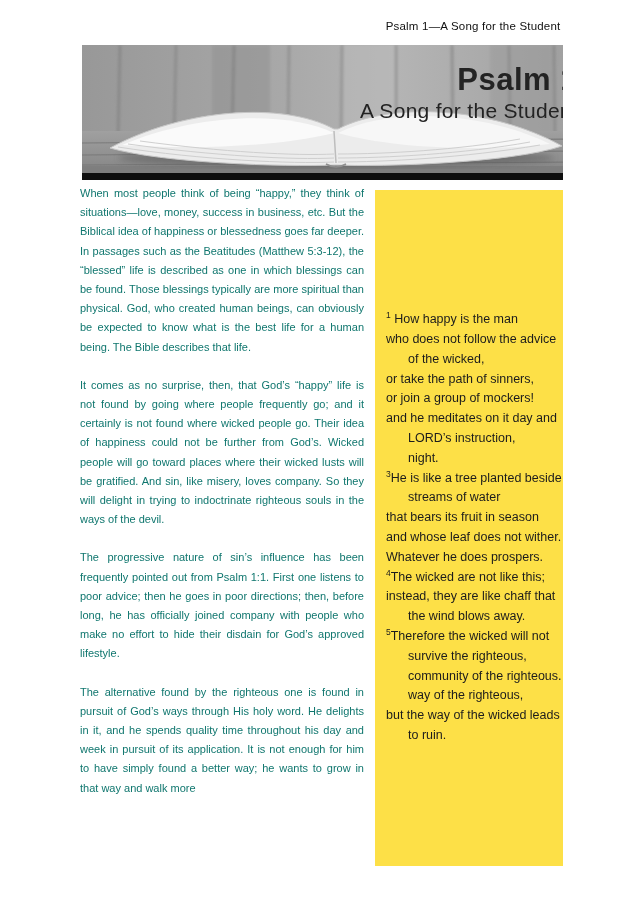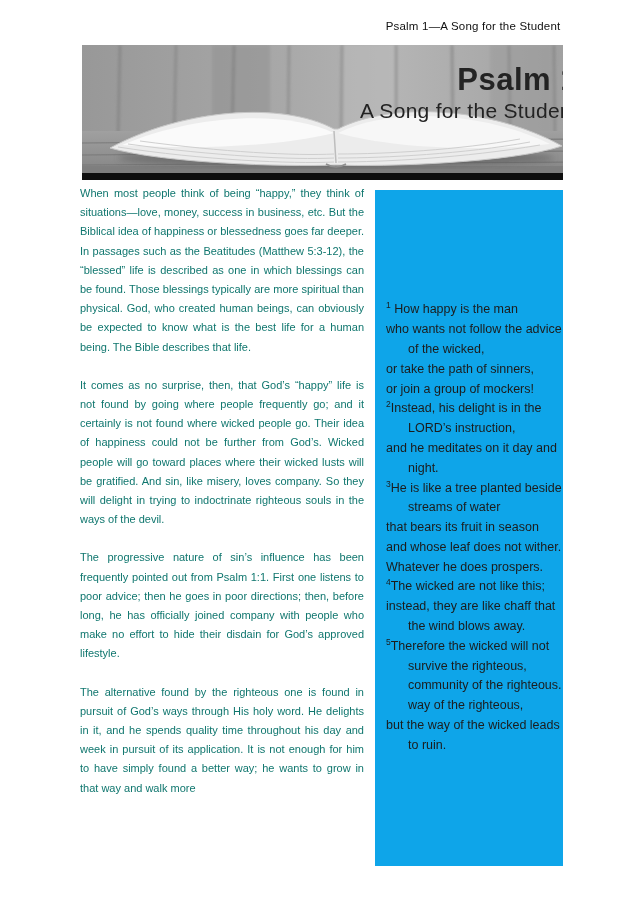--- a/index.html
+++ b/index.html
@@ -194,30 +194,29 @@
     </div>
   </div>
 
   <div class="article-body" lang="en">
       <p>When most people think of being “happy,” they think of situations—love, money, success in business, etc. But the Biblical idea of happiness or blessedness goes far deeper. In passages such as the Beatitudes (Matthew 5:3-12), the “blessed” life is described as one in which blessings can be found. Those blessings typically are more spiritual than physical. God, who created human beings, can obviously be expected to know what is the best life for a human being. The Bible describes that life.</p>
       <p>It comes as no surprise, then, that God’s “happy” life is not found by going where people frequently go; and it certainly is not found where wicked people go. Their idea of happiness could not be further from God’s. Wicked people will go toward places where their wicked lusts will be gratified. And sin, like misery, loves company. So they will delight in trying to indoctrinate righteous souls in the ways of the devil.</p>
       <p>The progressive nature of sin’s influence has been frequently pointed out from Psalm 1:1. First one listens to poor advice; then he goes in poor directions; then, before long, he has officially joined company with people who make no effort to hide their disdain for God’s approved lifestyle.</p>
       <p>The alternative found by the righteous one is found in pursuit of God’s ways through His holy word. He delights in it, and he spends quality time throughout his day and week in pursuit of its application. It is not enough for him to have simply found a better way; he wants to grow in that way and walk more</p>
     </div>
 
-  <div class="scripture-panel" style="background: #0ea5e9;">
+  <div class="scripture-panel" style="background: #fde047;">
     <div>
         <div class="verse-line"><sup>1</sup> How happy is the man</div>
-        <div class="verse-line">who wants not follow the advice</div>
+        <div class="verse-line">who does not follow the advice</div>
         <div class="verse-line indent">of the wicked,</div>
         <div class="verse-line">or take the path of sinners,</div>
         <div class="verse-line">or join a group of mockers!</div>
-        <div class="verse-line"><sup>2</sup>Instead, his delight is in the</div>
+        <div class="verse-line">and he meditates on it day and</div>
         <div class="verse-line indent">LORD’s instruction,</div>
-        <div class="verse-line">and he meditates on it day and</div>
         <div class="verse-line indent">night.</div>
         <div class="verse-line"><sup>3</sup>He is like a tree planted beside</div>
         <div class="verse-line indent">streams of water</div>
         <div class="verse-line">that bears its fruit in season</div>
         <div class="verse-line">and whose leaf does not wither.</div>
         <div class="verse-line">Whatever he does prospers.</div>
         <div class="verse-line"><sup>4</sup>The wicked are not like this;</div>
         <div class="verse-line">instead, they are like chaff that</div>
         <div class="verse-line indent">the wind blows away.</div>
         <div class="verse-line"><sup>5</sup>Therefore the wicked will not</div>

